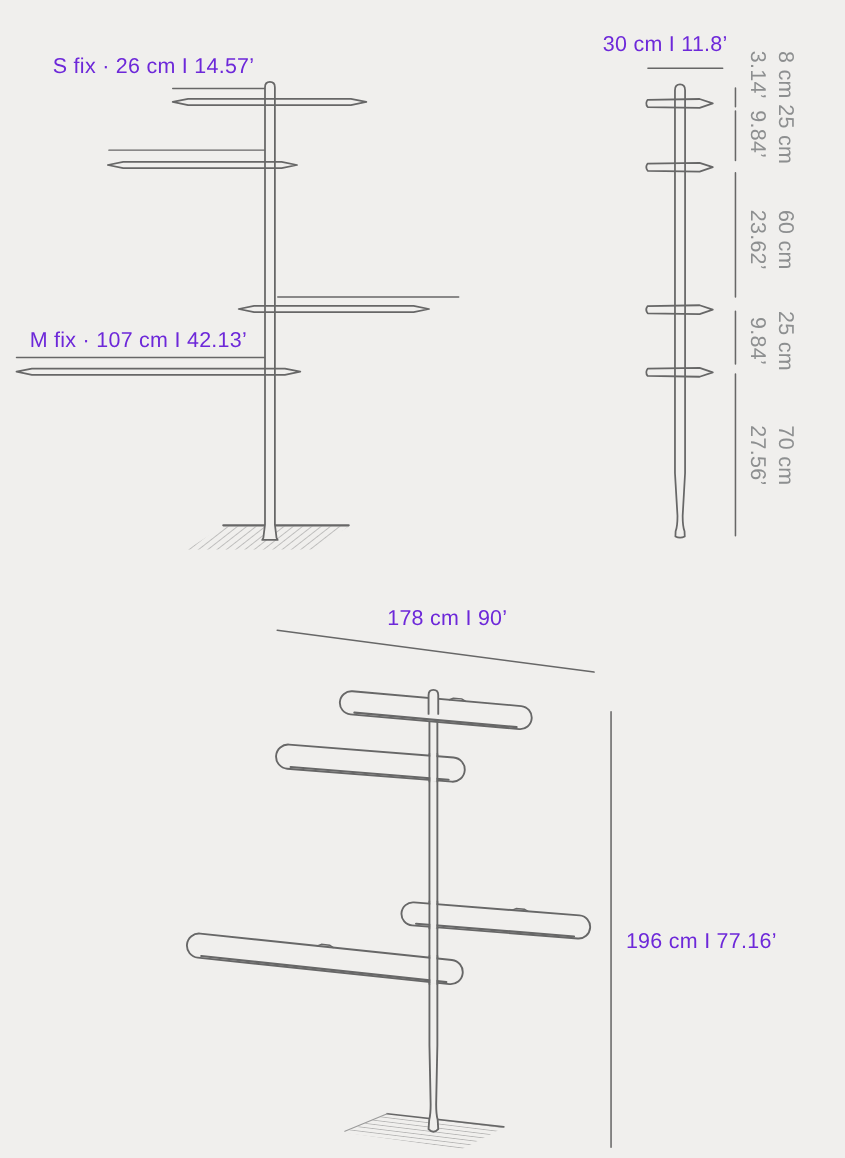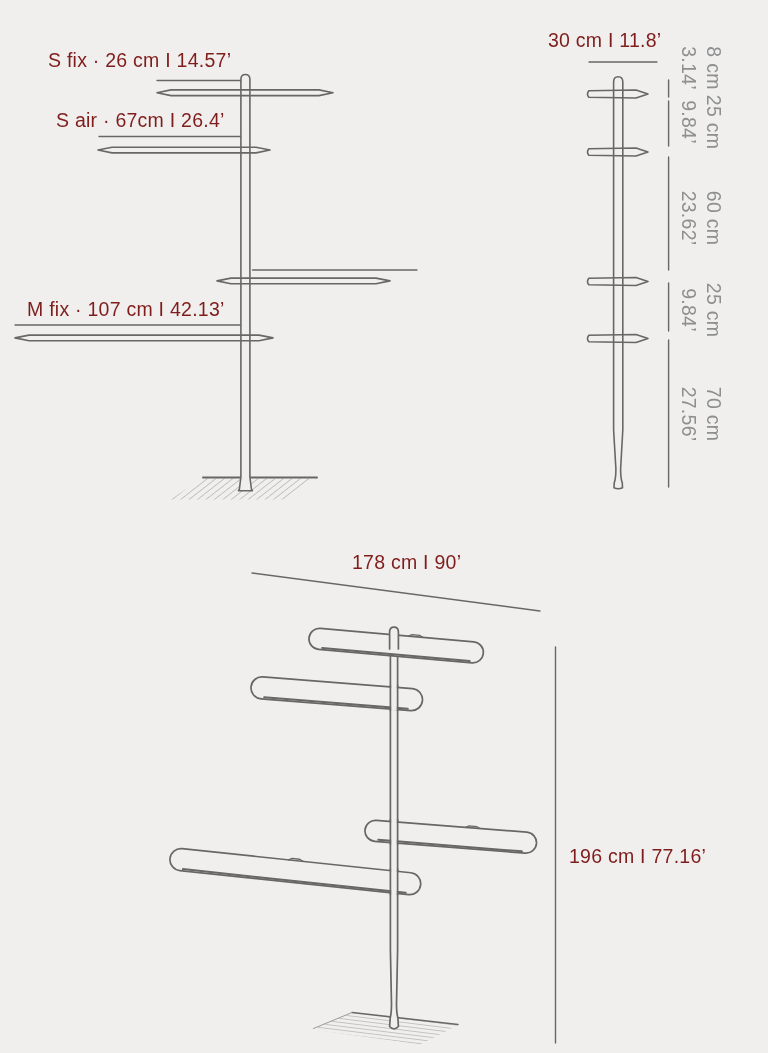--- a/index.html
+++ b/index.html
@@ -3,21 +3,21 @@
 <meta charset="utf-8">
 <style>
   html,body{margin:0;padding:0;background:#f0efed;}
   .stage{
     position:relative;width:768px;height:1053px;overflow:hidden;
     background:#f0efed;
     font-family:"Liberation Sans", sans-serif;
   }
   .stage svg{position:absolute;left:0;top:0;}
   .lbl{
-    position:absolute;color:#7f1d1d;font-size:19.5px;letter-spacing:.25px;
+    position:absolute;color:#6d28d9;font-size:19.5px;letter-spacing:.25px;
     white-space:nowrap;line-height:22px;
   }
   .vlbl{
     position:absolute;color:#8d8f90;font-size:19.5px;letter-spacing:.25px;
     white-space:nowrap;text-align:center;line-height:25px;
     transform:translate(-50%,-50%) rotate(90deg);
   }
   .vlbl span{display:block;}
 </style>
 </head>
@@ -108,21 +108,20 @@
       <path stroke-width="1.7" d="M390.4,685.5 V710.5 M397.6,685.5 V710.5"></path>
       <rect x="391.2" y="819.5" width="5.6" height="24.5" fill="#f0efed" stroke="none"></rect>
       <path stroke-width="1.7" d="M390.4,819.5 V844 M397.6,819.5 V844"></path>
       <rect x="391.2" y="869" width="5.6" height="25.5" fill="#f0efed" stroke="none"></rect>
       <path stroke-width="1.7" d="M390.4,869 V894.5 M397.6,869 V894.5"></path>
     </g>
   </g>
 </svg>
 
   <div class="lbl" style="left:48px;top:49px">S fix · 26 cm I 14.57’</div>
-  <div class="lbl" style="left:56px;top:109px">S air · 67cm I 26.4’</div>
   <div class="lbl" style="left:27px;top:298px">M fix · 107 cm I 42.13’</div>
 
   <div class="lbl" style="left:548px;top:29px">30 cm I 11.8’</div>
 
   <div class="vlbl" style="left:701px;top:68px">
     <span>8 cm</span>
     <span>3.14’</span>
   </div>
   <div class="vlbl" style="left:701px;top:122px">
     <span>25 cm</span>

